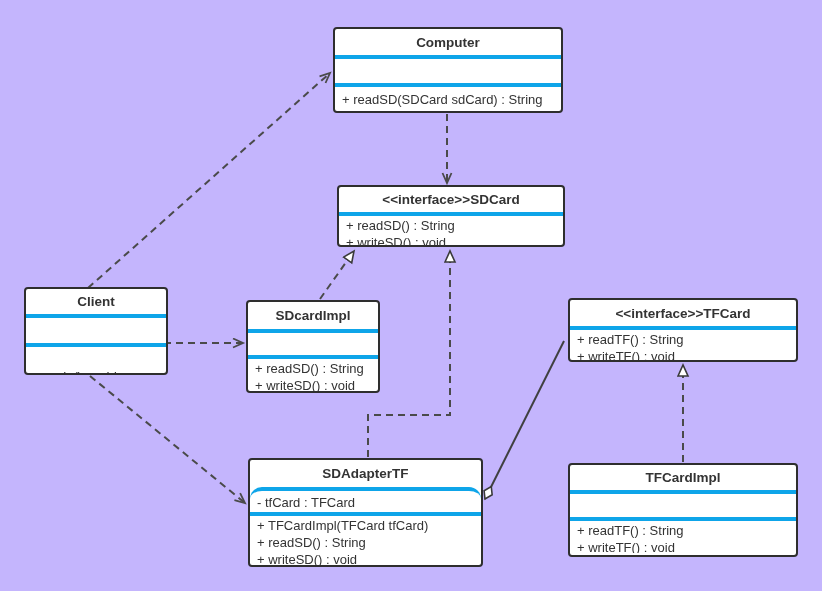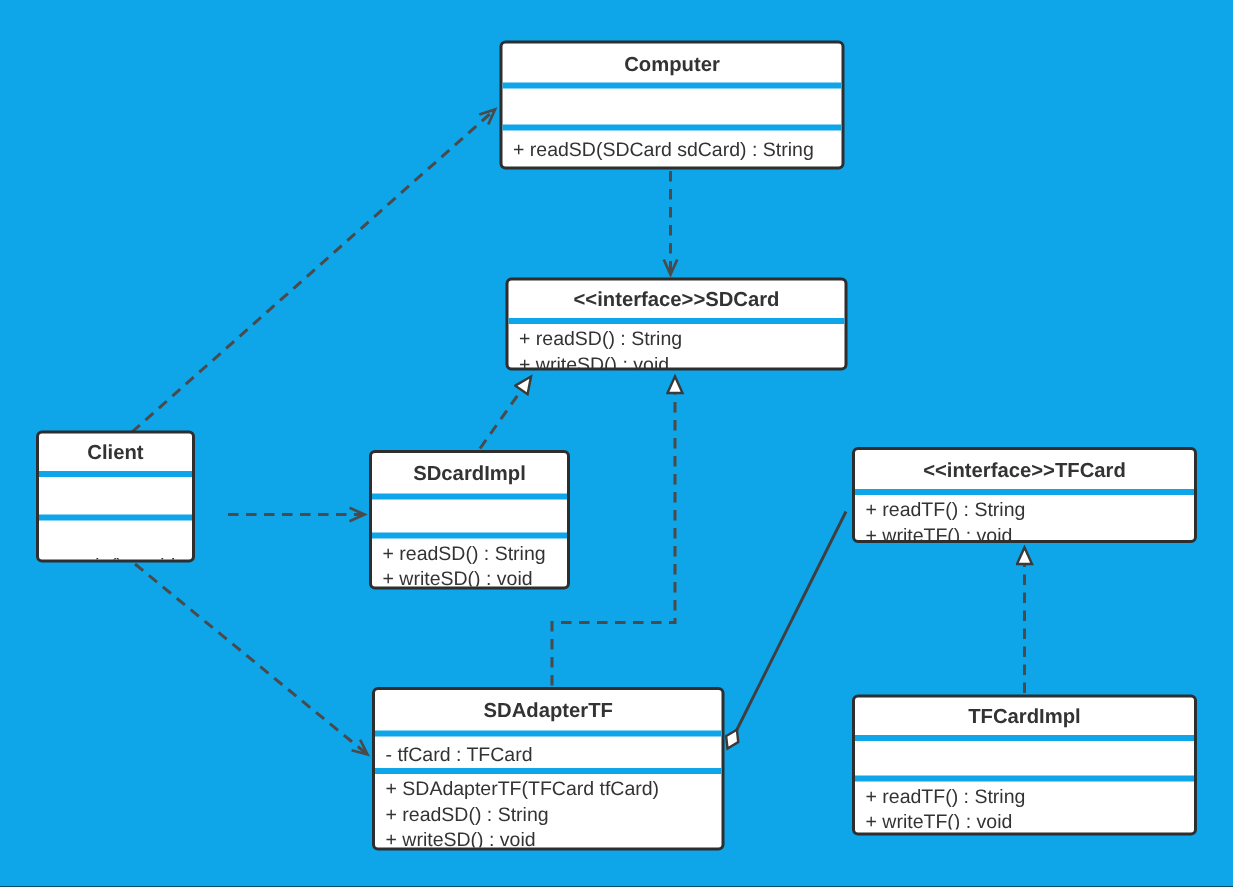--- a/index.html
+++ b/index.html
@@ -1,17 +1,17 @@
 <!DOCTYPE html>
 <html><head>
 <meta charset="utf-8">
 <style>
   html,body{margin:0;padding:0;background:#000;}
   #canvas{
-    position:relative;width:822px;height:591px;background:#0ea5e9;
+    position:relative;width:822px;height:591px;background:#c4b5fd;
     font-family:"Liberation Sans","DejaVu Sans",sans-serif;overflow:hidden;
   }
   #wires{position:absolute;left:0;top:0;width:822px;height:591px;}
   .uml-box{
     position:absolute;background:#ffffff;border:2px solid #2e2e2e;
     border-radius:4px;box-sizing:border-box;color:#333333;z-index:2;
   }
   .c-title{
     display:flex;align-items:center;justify-content:center;
     font-weight:bold;font-size:13.5px;box-sizing:border-box;
@@ -57,21 +57,21 @@
   </div>
 
   <div class="uml-box" style="left:337px;top:185px;width:228px;height:62px;">
     <div class="c-title" style="height:25px;">&lt;&lt;interface&gt;&gt;SDCard</div>
     <div class="c-comp c-body" style="height:34px;padding-top:1px;">
       <div>+ readSD() : String</div>
       <div>+ writeSD() : void</div>
     </div>
   </div>
 
-  <div class="uml-box" style="left:24px;top:287px;width:106px;height:88px;">
+  <div class="uml-box" style="left:24px;top:287px;width:144px;height:88px;">
     <div class="c-title" style="height:25px;">Client</div>
     <div class="c-comp" style="height:29px;"></div>
     <div class="c-comp c-body" style="height:30px;padding-top:21px;font-style:italic;">
       <div>+ main() : void</div>
     </div>
   </div>
 
   <div class="uml-box" style="left:246px;top:300px;width:134px;height:93px;">
     <div class="c-title" style="height:27px;">SDcardImpl</div>
     <div class="c-comp" style="height:26px;"></div>
@@ -84,25 +84,25 @@
   <div class="uml-box" style="left:568px;top:298px;width:230px;height:64px;">
     <div class="c-title" style="height:26px;">&lt;&lt;interface&gt;&gt;TFCard</div>
     <div class="c-comp c-body" style="height:34px;padding-top:1px;">
       <div>+ readTF() : String</div>
       <div>+ writeTF() : void</div>
     </div>
   </div>
 
   <div class="uml-box" style="left:248px;top:458px;width:235px;height:109px;">
     <div class="c-title" style="height:27px;">SDAdapterTF</div>
-    <div class="c-comp c-body" style="height:25px;padding-top:3px;">
+    <div class="c-comp c-body" style="height:25px;padding-top:3px;border-radius:12px;">
       <div>- tfCard : TFCard</div>
     </div>
     <div class="c-comp c-body" style="height:53px;padding-top:1px;">
-      <div>+ SDAdapterTF(TFCard tfCard)</div>
+      <div>+ TFCardImpl(TFCard tfCard)</div>
       <div>+ readSD() : String</div>
       <div>+ writeSD() : void</div>
     </div>
   </div>
 
   <div class="uml-box" style="left:568px;top:463px;width:230px;height:94px;">
     <div class="c-title" style="height:25px;">TFCardImpl</div>
     <div class="c-comp" style="height:27px;"></div>
     <div class="c-comp c-body" style="height:36px;padding-top:1px;">
       <div>+ readTF() : String</div>

